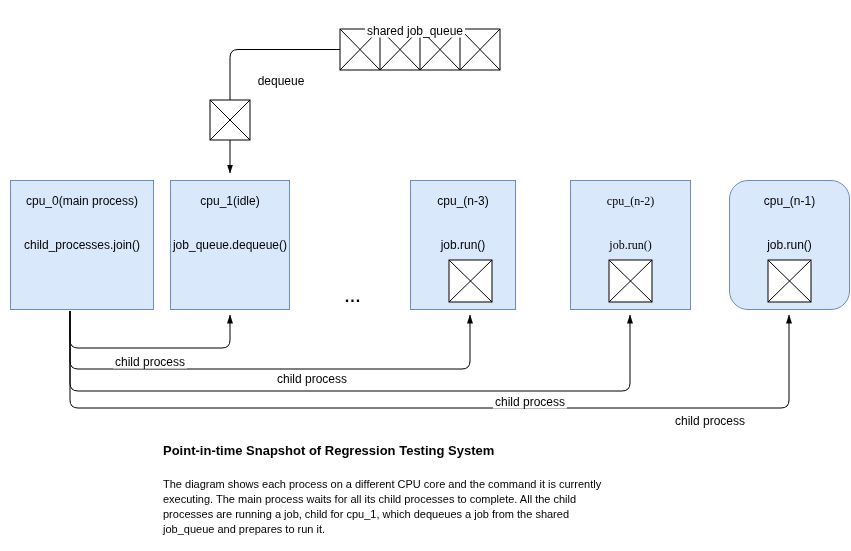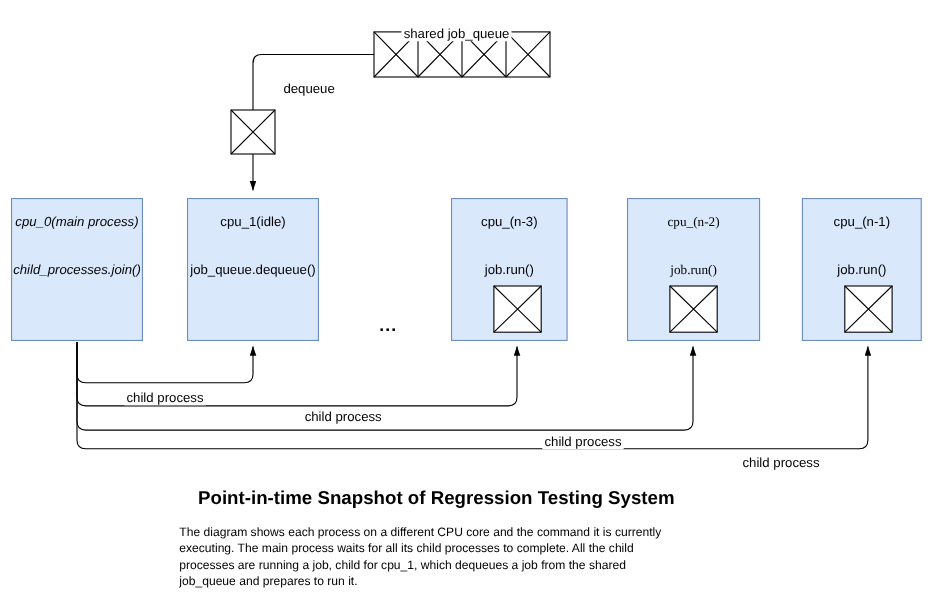--- a/index.html
+++ b/index.html
@@ -48,55 +48,55 @@
   .ellipsis-label {
     position: absolute;
     left: 353px; top: 297px;
     transform: translate(-50%, -50%);
     font-size: 16px;
     font-weight: bold;
     letter-spacing: 1px;
   }
   .caption-title {
     position: absolute;
-    left: 180px; top: 443px;
-    font-size: 17px;
+    left: 163px; top: 443px;
+    font-size: 13px;
     font-weight: bold;
     white-space: nowrap;
   }
   .caption-body {
     position: absolute;
     left: 163px; top: 477px;
     font-size: 11px;
     line-height: 15px;
   }
   .caption-body div { white-space: nowrap; }
 </style>
 </head>
 <body>
 
 <div class="canvas">
 
-  <div class="cpu-box" style="left:10px; width:120px;font-style:italic;">
+  <div class="cpu-box" style="left:10px; width:144px;">
     <div class="cpu-name">cpu_0(main process)</div>
     <div class="cpu-cmd">child_processes.join()</div>
   </div>
   <div class="cpu-box" style="left:170px; width:120px;">
     <div class="cpu-name">cpu_1(idle)</div>
     <div class="cpu-cmd">job_queue.dequeue()</div>
   </div>
   <div class="cpu-box" style="left:410px; width:106px;">
     <div class="cpu-name">cpu_(n-3)</div>
     <div class="cpu-cmd">job.run()</div>
   </div>
   <div class="cpu-box" style="left:570px; width:121px;font-family:Liberation Serif, serif;">
     <div class="cpu-name">cpu_(n-2)</div>
     <div class="cpu-cmd">job.run()</div>
   </div>
-  <div class="cpu-box" style="left:729px; width:109px;">
+  <div class="cpu-box" style="left:729px; width:121px;border-radius:19px;">
     <div class="cpu-name">cpu_(n-1)</div>
     <div class="cpu-cmd">job.run()</div>
   </div>
 
   <svg class="overlay-svg" viewBox="0 0 851 551" xmlns="http://www.w3.org/2000/svg">
     <defs>
       <marker id="ah" markerWidth="10" markerHeight="8" refX="8.5" refY="3" orient="auto" markerUnits="userSpaceOnUse">
         <path d="M0,0 L9,3 L0,6 Z" fill="#000"></path>
       </marker>
     </defs>

